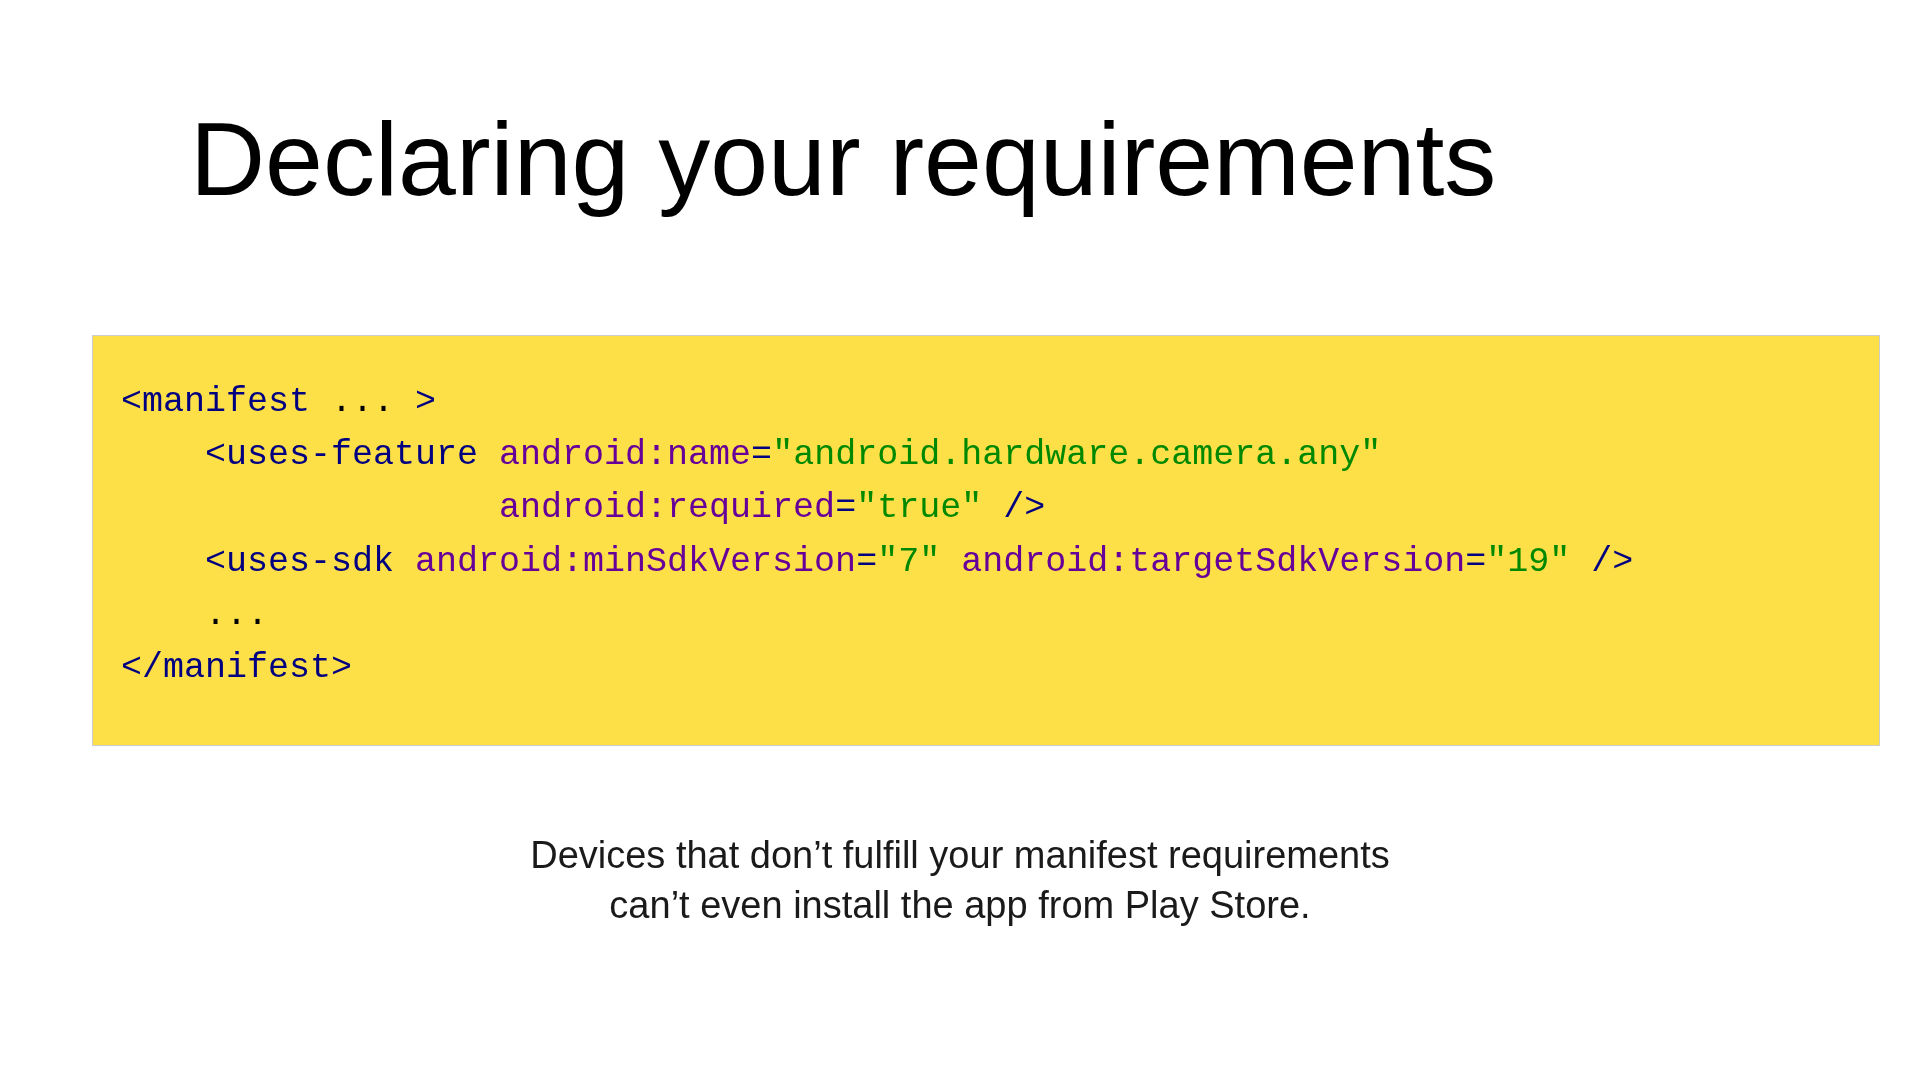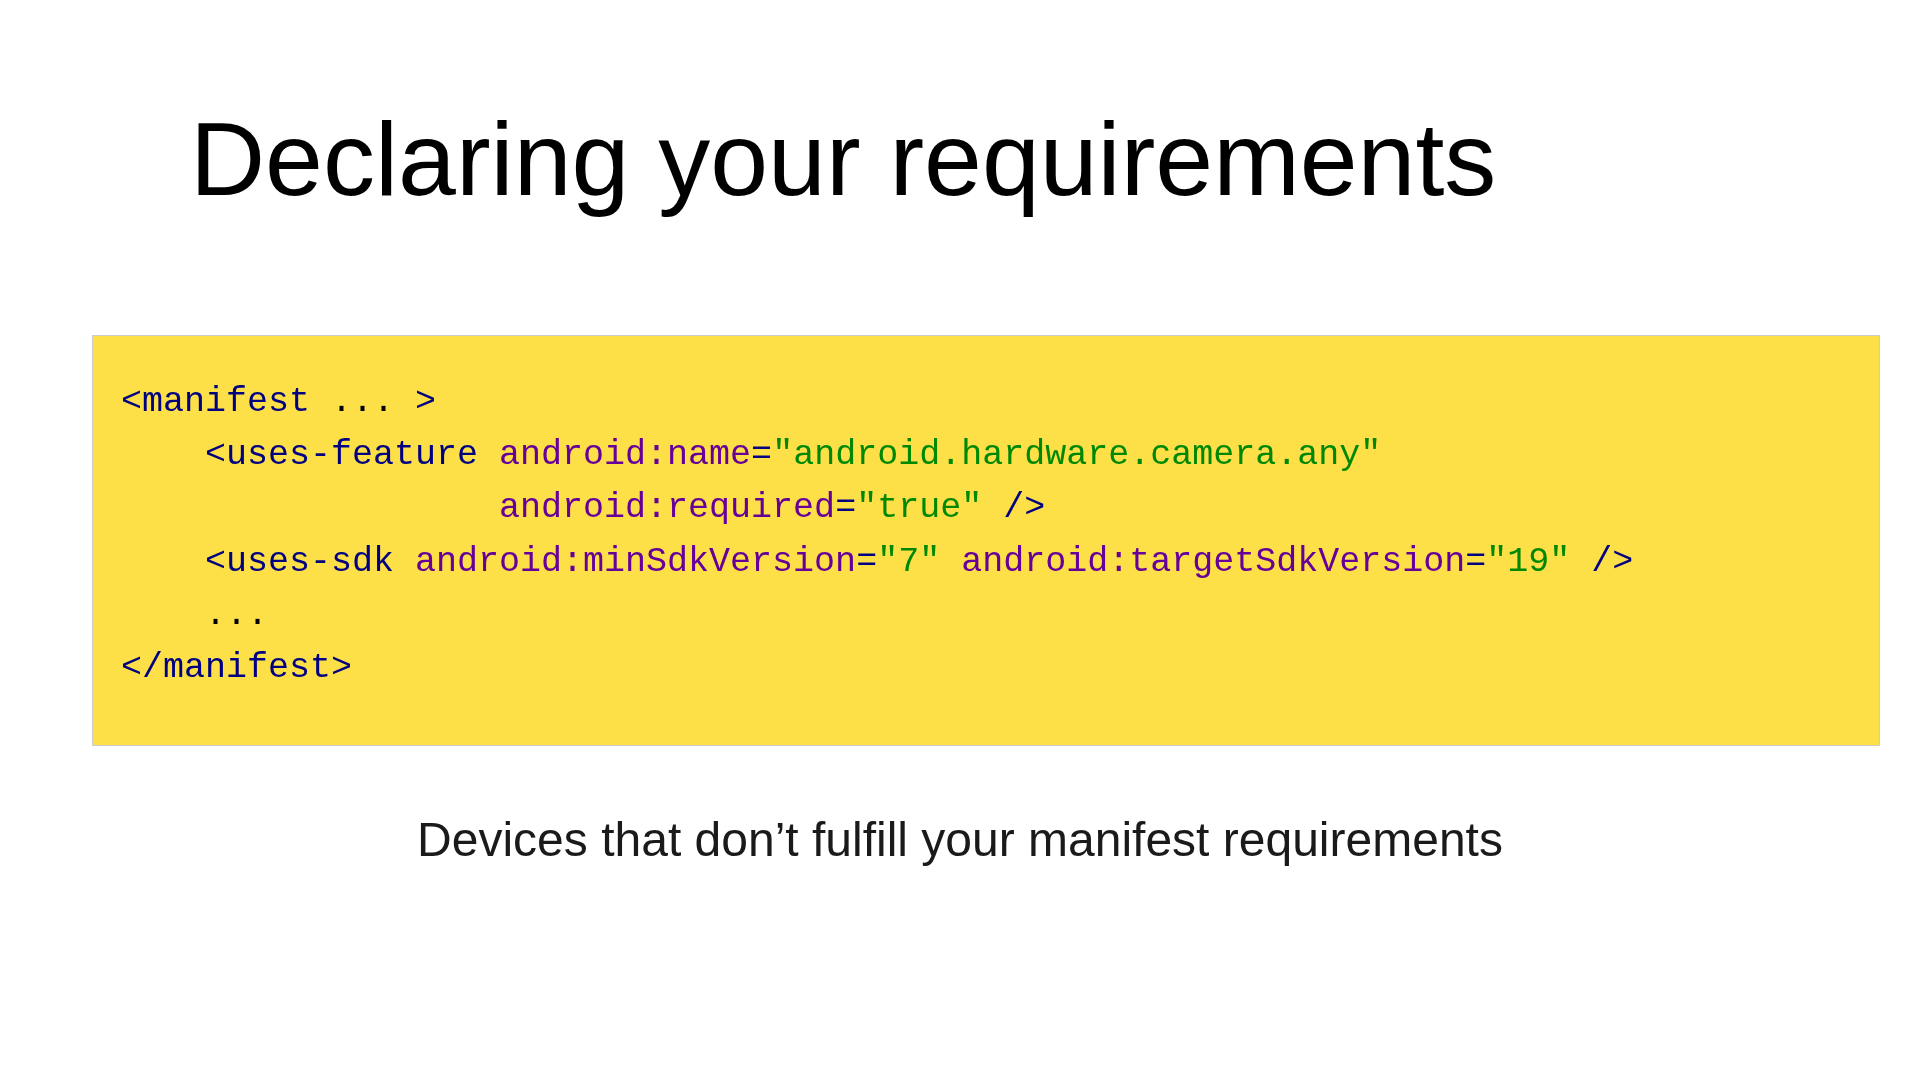--- a/index.html
+++ b/index.html
@@ -30,25 +30,25 @@
     white-space: pre;
     color: #000;
   }
   .tag   { color: #000080; }
   .attr  { color: #660099; }
   .val   { color: #008800; }
   .punct { color: #000080; }
   .plain { color: #000; }
   .caption {
     position: absolute;
-    top: 808px;
+    top: 830px;
     left: 0;
     width: 1920px;
     text-align: center;
-    font-size: 48px;
+    font-size: 38px;
     color: #1a1a1a;
     line-height: 1.32;
   }
 </style>
 </head>
 <body>
 
 <div class="slide">
 
   <div class="title">Declaring your requirements</div>
@@ -57,15 +57,16 @@
     <div class="code"><span class="tag">&lt;manifest</span><span class="plain"> ... </span><span class="tag">&gt;</span>
     <span class="tag">&lt;uses-feature</span><span class="attr"> android:name</span><span class="punct">=</span><span class="val">"android.hardware.camera.any"</span>
                   <span class="attr">android:required</span><span class="punct">=</span><span class="val">"true"</span><span class="tag"> /&gt;</span>
     <span class="tag">&lt;uses-sdk</span><span class="attr"> android:minSdkVersion</span><span class="punct">=</span><span class="val">"7"</span><span class="attr"> android:targetSdkVersion</span><span class="punct">=</span><span class="val">"19"</span><span class="tag"> /&gt;</span>
     <span class="plain">...</span>
 <span class="tag">&lt;/manifest&gt;</span></div>
   </div>
 
   <div class="caption">
     <div>Devices that don’t fulfill your manifest requirements</div>
+    <div>can’t even install the app from Play Store.</div>
   </div>
 
 </div>
 
 </body></html>

